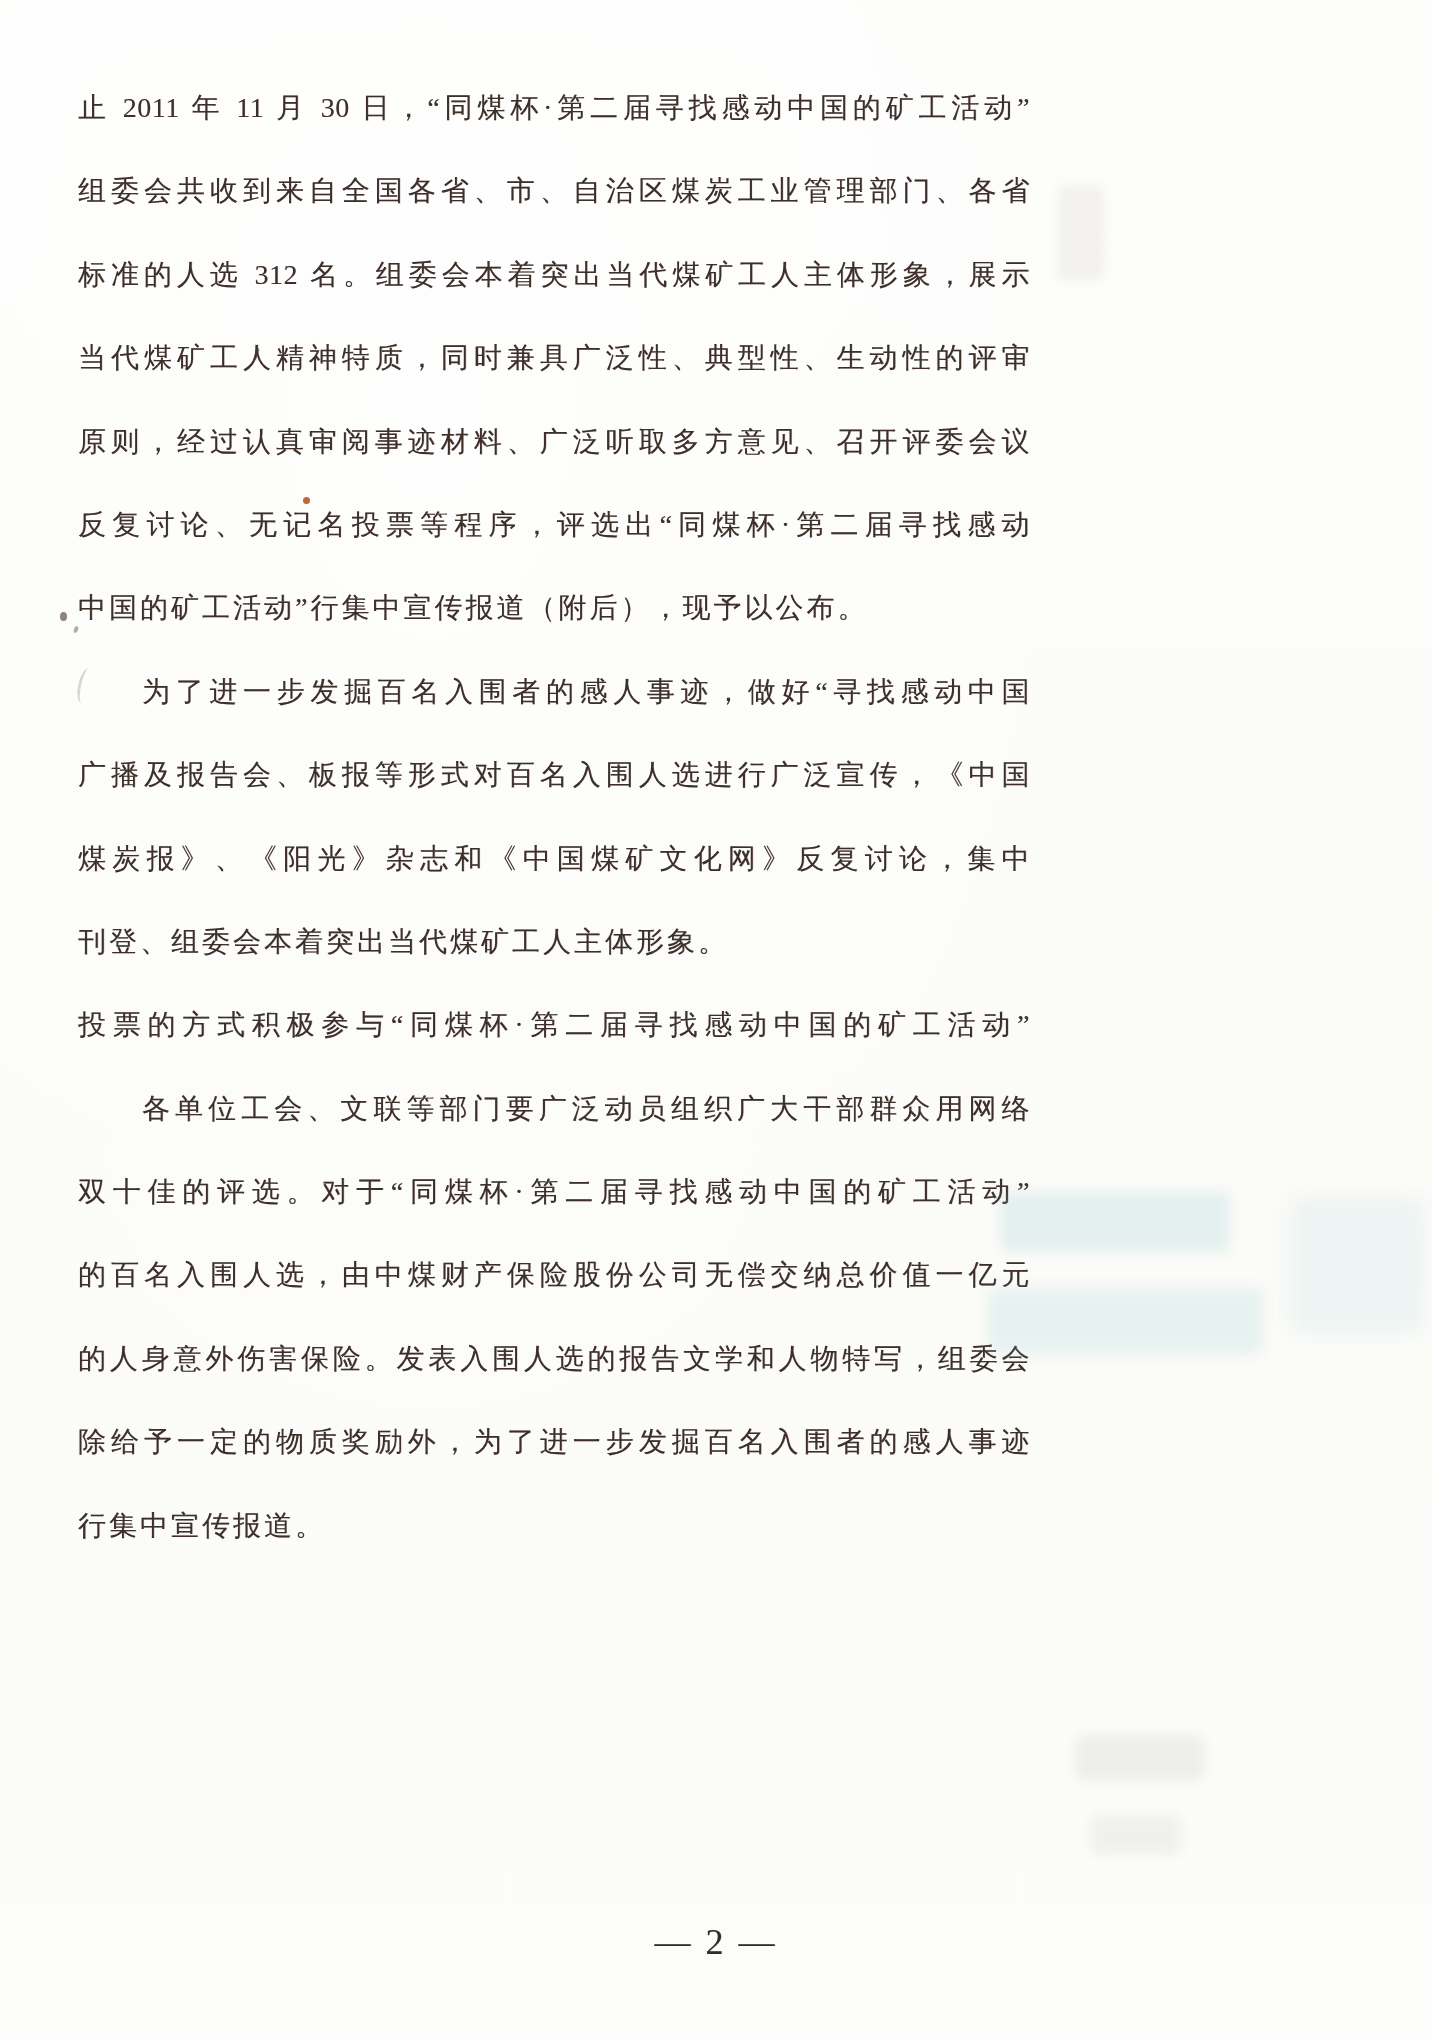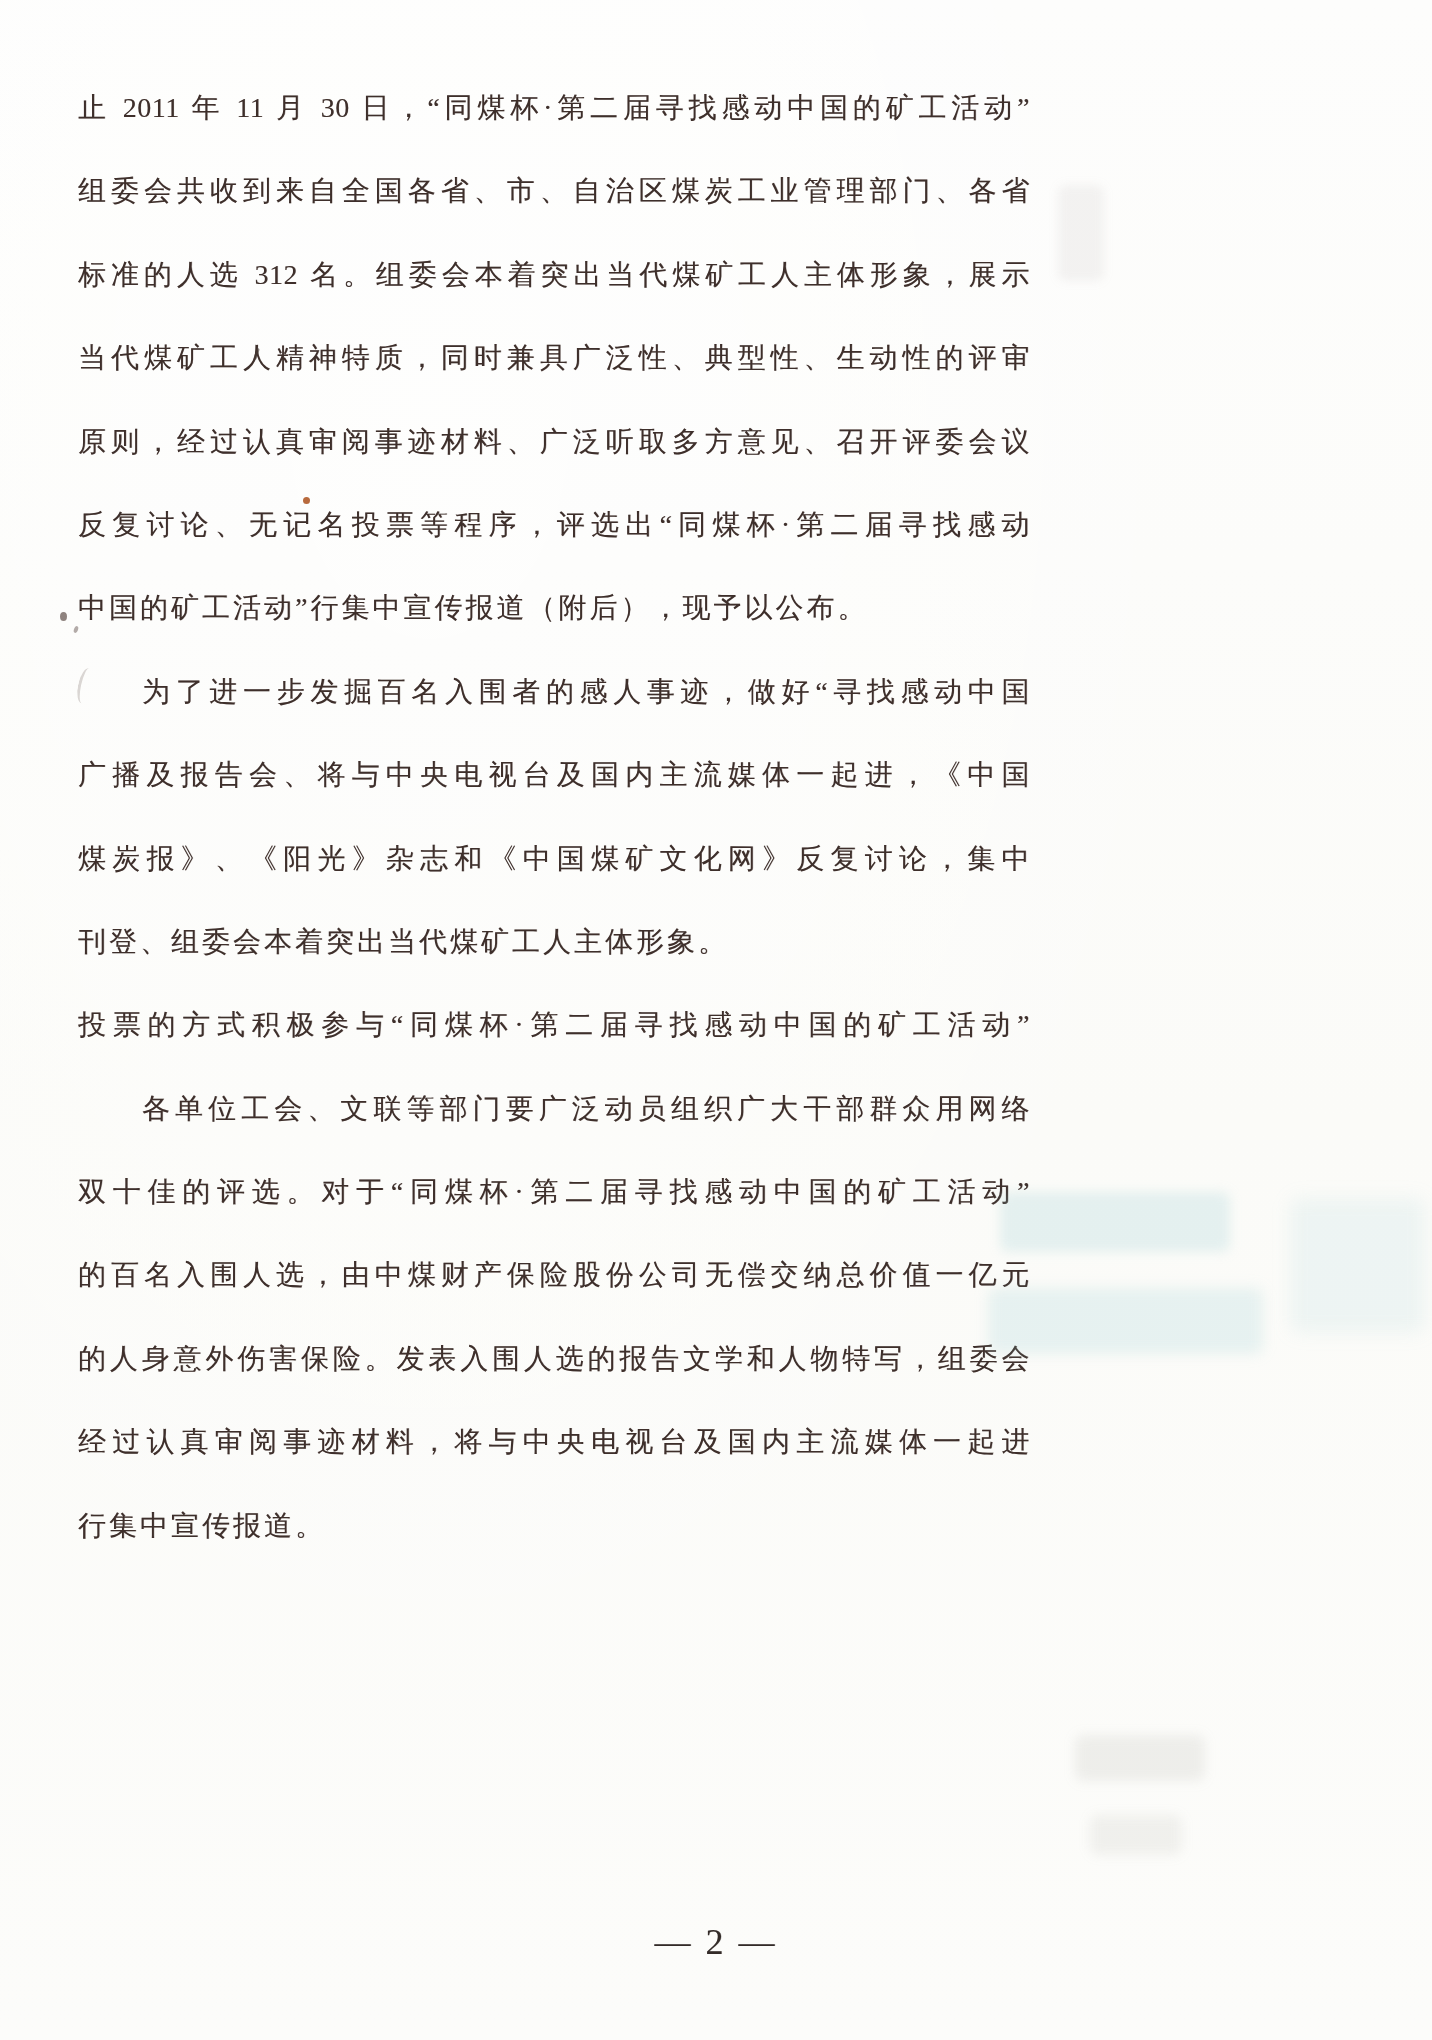--- a/index.html
+++ b/index.html
@@ -105,29 +105,29 @@
 
   <div class="textcol">
     <div class="line">止 2011 年 11 月 30 日，“同煤杯·第二届寻找感动中国的矿工活动”</div>
     <div class="line">组委会共收到来自全国各省、市、自治区煤炭工业管理部门、各省</div>
     <div class="line">标准的人选 312 名。组委会本着突出当代煤矿工人主体形象，展示</div>
     <div class="line">当代煤矿工人精神特质，同时兼具广泛性、典型性、生动性的评审</div>
     <div class="line">原则，经过认真审阅事迹材料、广泛听取多方意见、召开评委会议</div>
     <div class="line">反复讨论、无记名投票等程序，评选出“同煤杯·第二届寻找感动</div>
     <div class="line para-end">中国的矿工活动”行集中宣传报道（附后），现予以公布。</div>
     <div class="line indent">为了进一步发掘百名入围者的感人事迹，做好“寻找感动中国</div>
-    <div class="line">广播及报告会、将与中央电视台及国内主流媒体一起进，《中国</div>
+    <div class="line">广播及报告会、板报等形式对百名入围人选进行广泛宣传，《中国</div>
     <div class="line">煤炭报》、《阳光》杂志和《中国煤矿文化网》反复讨论，集中</div>
     <div class="line para-end">刊登、组委会本着突出当代煤矿工人主体形象。</div>
     <div class="line">投票的方式积极参与“同煤杯·第二届寻找感动中国的矿工活动”</div>
     <div class="line indent">各单位工会、文联等部门要广泛动员组织广大干部群众用网络</div>
     <div class="line">双十佳的评选。对于“同煤杯·第二届寻找感动中国的矿工活动”</div>
     <div class="line">的百名入围人选，由中煤财产保险股份公司无偿交纳总价值一亿元</div>
     <div class="line">的人身意外伤害保险。发表入围人选的报告文学和人物特写，组委会</div>
-    <div class="line">经过认真审阅事迹材料，将与中央电视台及国内主流媒体一起进</div>
+    <div class="line">除给予一定的物质奖励外，为了进一步发掘百名入围者的感人事迹</div>
     <div class="line para-end">行集中宣传报道。</div>
   </div>
 
   <div class="footer">— 2 —</div>
 
   <div class="artifact margin-dot"></div>
   <div class="artifact margin-dot-2"></div>
   <div class="artifact margin-curve"></div>
   <div class="artifact ink-dot"></div>
   <div class="artifact tick-mark"></div>

